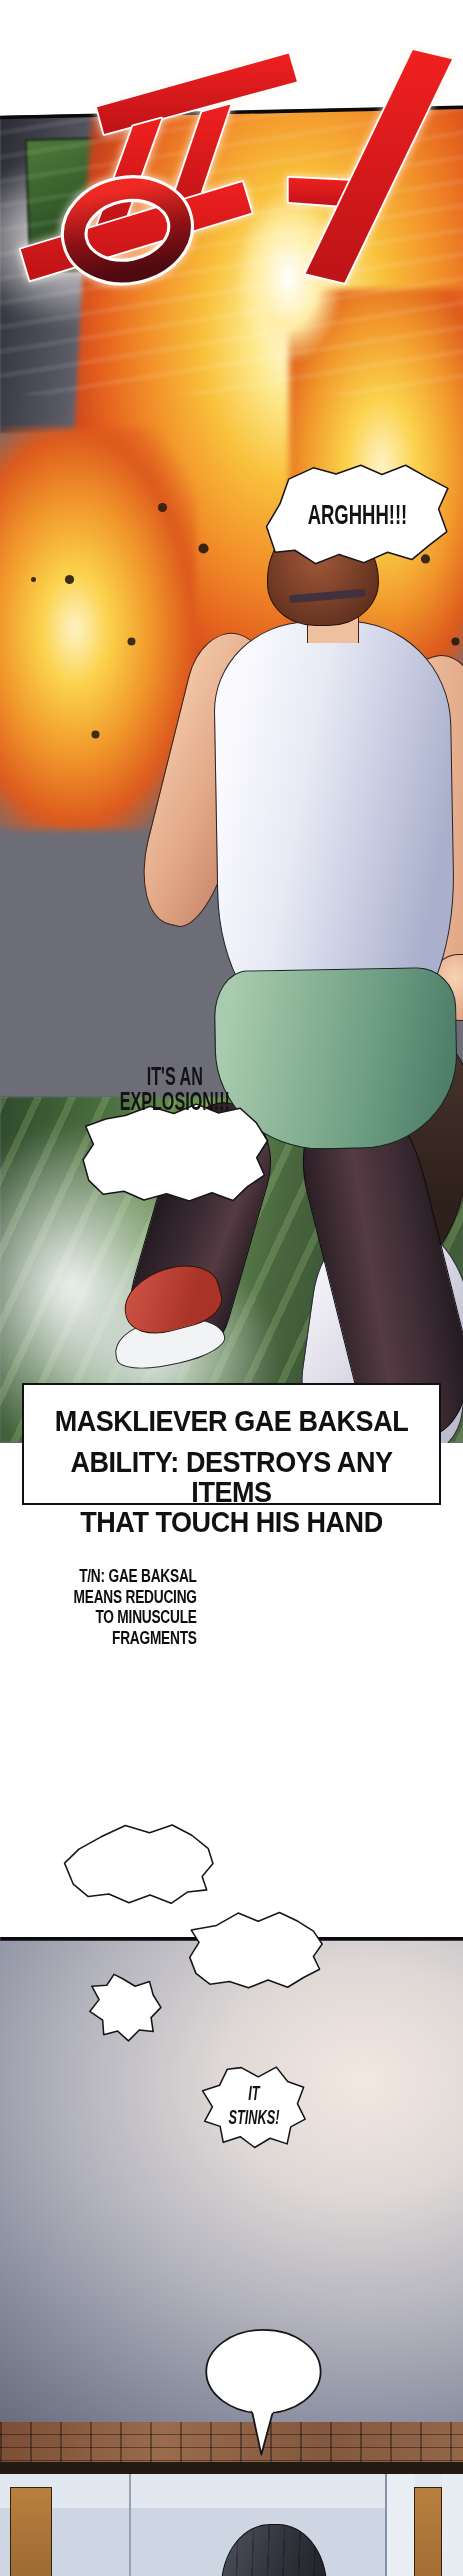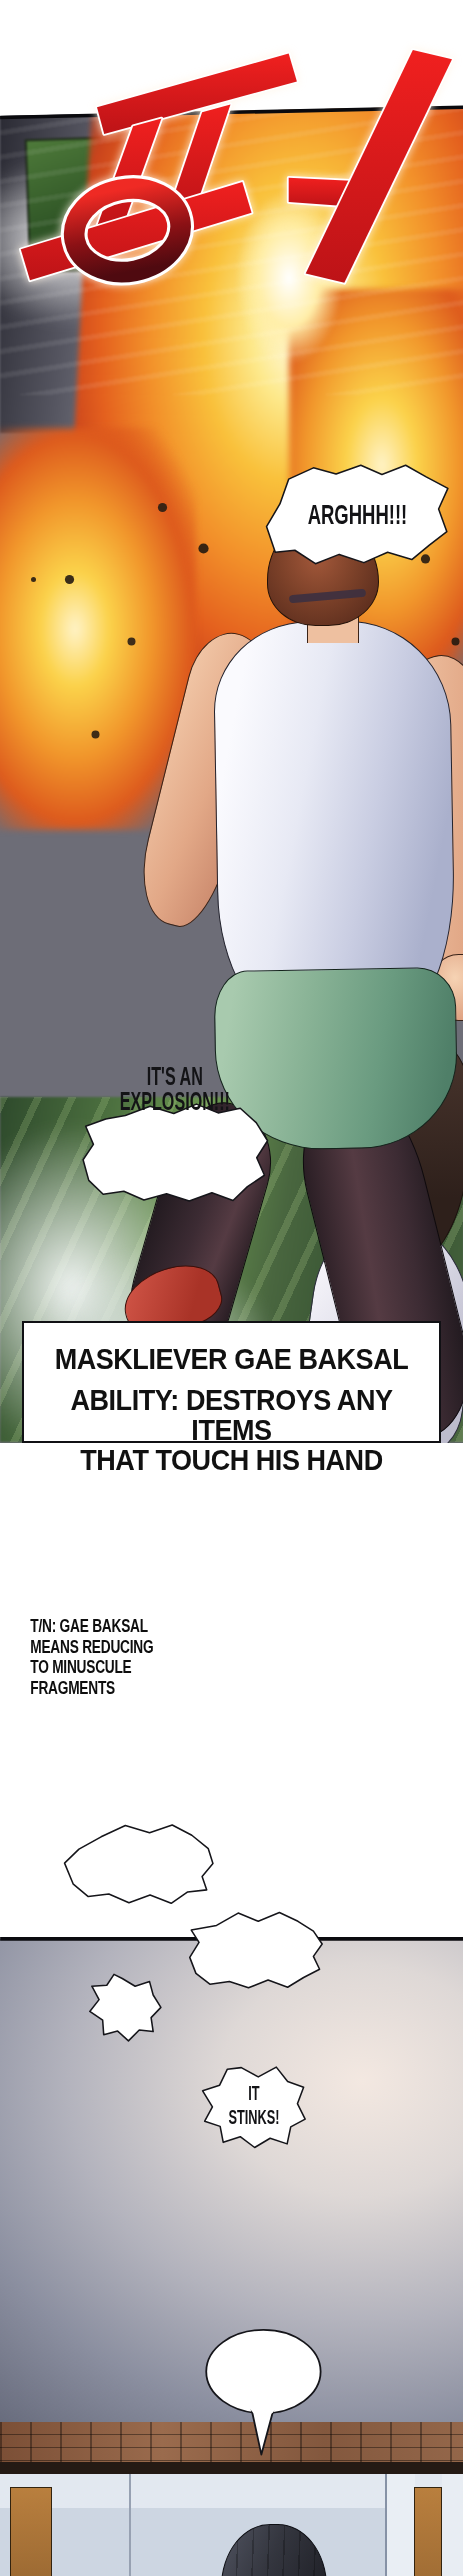--- a/index.html
+++ b/index.html
@@ -111,27 +111,27 @@
   
   #overlay{position:absolute;left:0;top:0;z-index:5;pointer-events:none;}
   
   .shout{position:absolute;display:flex;align-items:center;justify-content:center;color:#131316;font-weight:700;z-index:6;}
   .shout>span{display:block;white-space:pre-line;text-align:center;}
   #t-arghhh{left:266px;top:466px;width:182px;height:98px;}   #t-arghhh>span{font-size:28px;transform:scaleX(.66);}
   #t-explosion{left:83px;top:1040px;width:183px;height:98px;} #t-explosion>span{font-size:26px;line-height:.98;transform:scaleX(.62);}
   #t-arghh{left:64px;top:1825px;width:148px;height:78px;}   #t-arghh>span{font-size:27px;transform:scaleX(.62);}
   #t-someone{left:190px;top:1912px;width:132px;height:75px;} #t-someone>span{font-size:18.5px;transform:scaleX(.6);}
   #t-spicy{left:89px;top:1974px;width:72px;height:67px;}   #t-spicy>span{font-size:21.6px;transform:scaleX(.62);}
-  #t-stinks{left:203px;top:2063px;width:102px;height:84px;}  #t-stinks>span{font-size:20.6px;transform:scaleX(.62);}
+  #t-stinks{left:203px;top:2063px;width:102px;height:84px;font-style:italic;}  #t-stinks>span{font-size:20.6px;transform:scaleX(.62);}
   #t-sigh{left:207px;top:2330px;width:113px;height:82px;}    #t-sigh>span{font-size:23px;transform:scaleX(.66);letter-spacing:1px;}
-  #caption{position:absolute;left:22px;top:1321px;width:419px;height:122px;background:#fff;border:2.6px solid #101014;
+  #caption{position:absolute;left:22px;top:1383px;width:419px;height:122px;background:#fff;border:2.6px solid #101014;
      z-index:6;display:flex;flex-direction:column;align-items:center;padding-top:20.6px;color:#111;font-weight:700;}
   #caption .cap-line{display:block;font-size:30px;line-height:1;letter-spacing:-0.5px;transform:scaleX(.9);text-align:center;white-space:pre-line;}
   #caption .cap-ability{margin-top:11.3px;}
-  #tn{position:absolute;left:1px;top:1616px;width:225px;z-index:6;color:#0e0e0e;font-weight:700;text-align:left;}
+  #tn{position:absolute;left:1px;top:1566px;width:225px;z-index:6;color:#0e0e0e;font-weight:700;text-align:right;}
   #tn>span{display:block;font-size:18.5px;line-height:1.12;letter-spacing:-0.3px;transform:scaleX(.74);white-space:pre-line;}
 </style>
 </head>
 <body>
 
 <div id="page">
 
   <div id="panel1">
     <div class="abs p1-wall"></div>
     <div class="abs p1-smoke-tl"></div>

